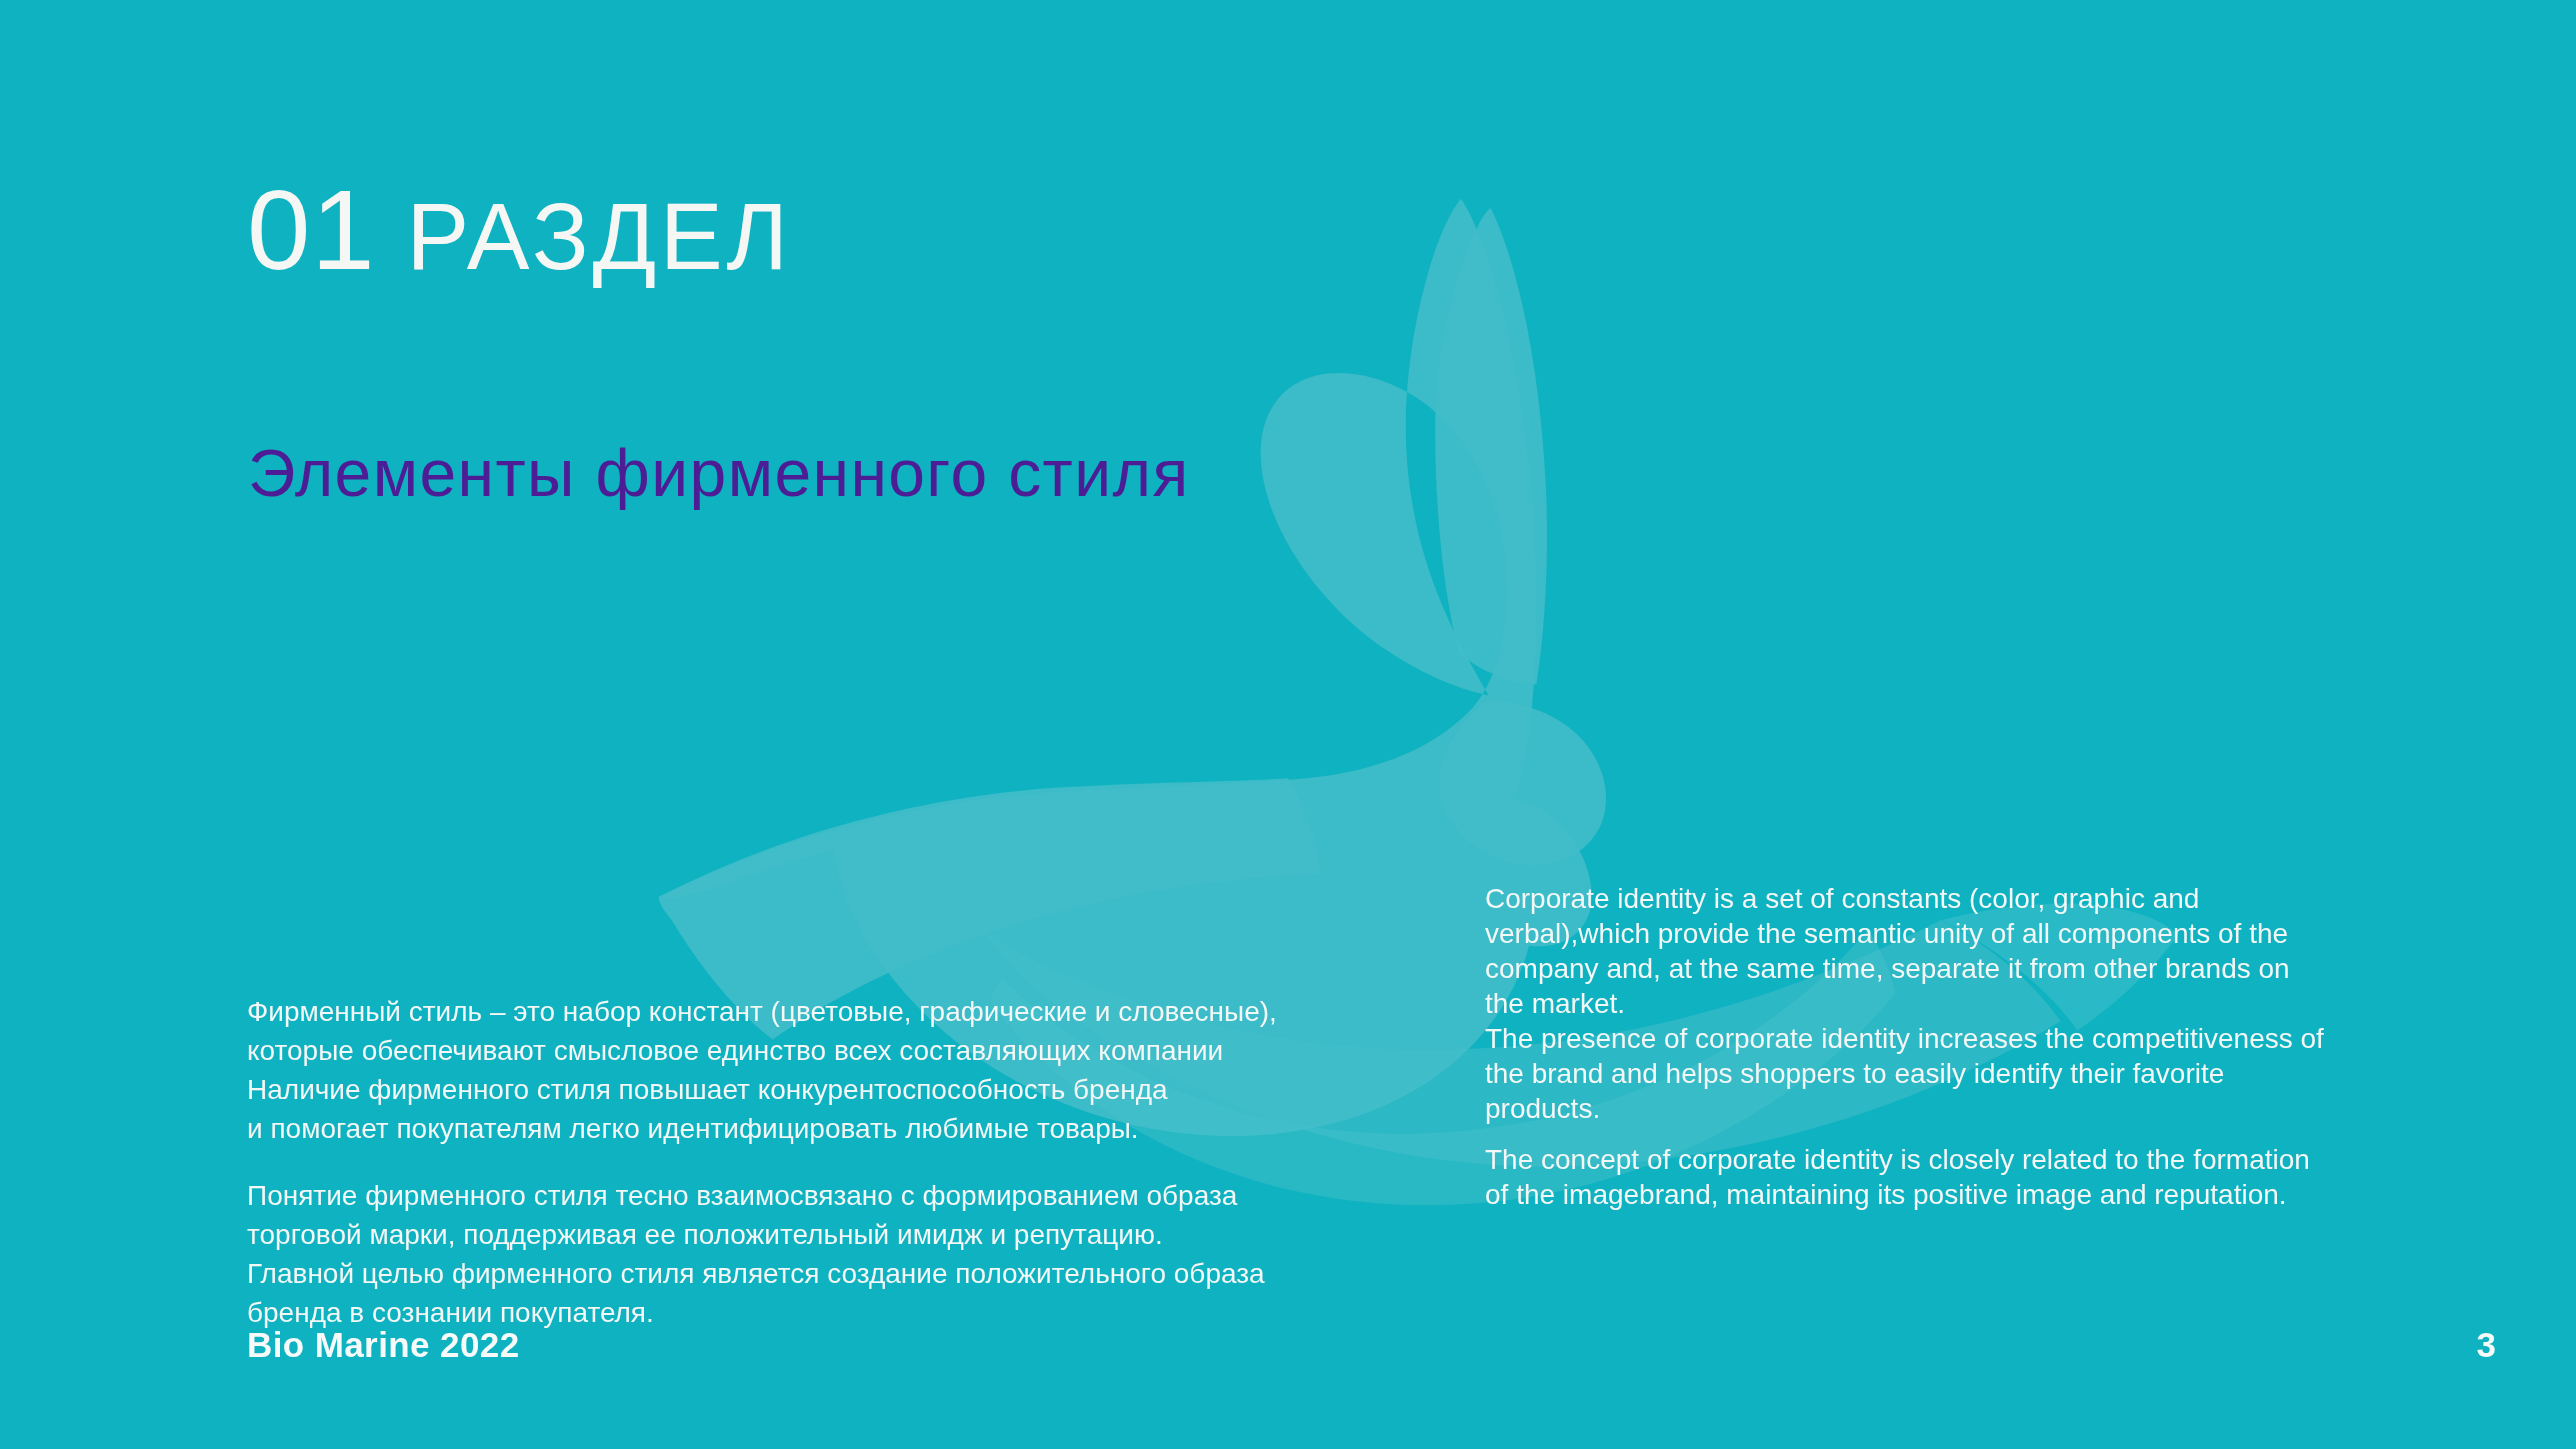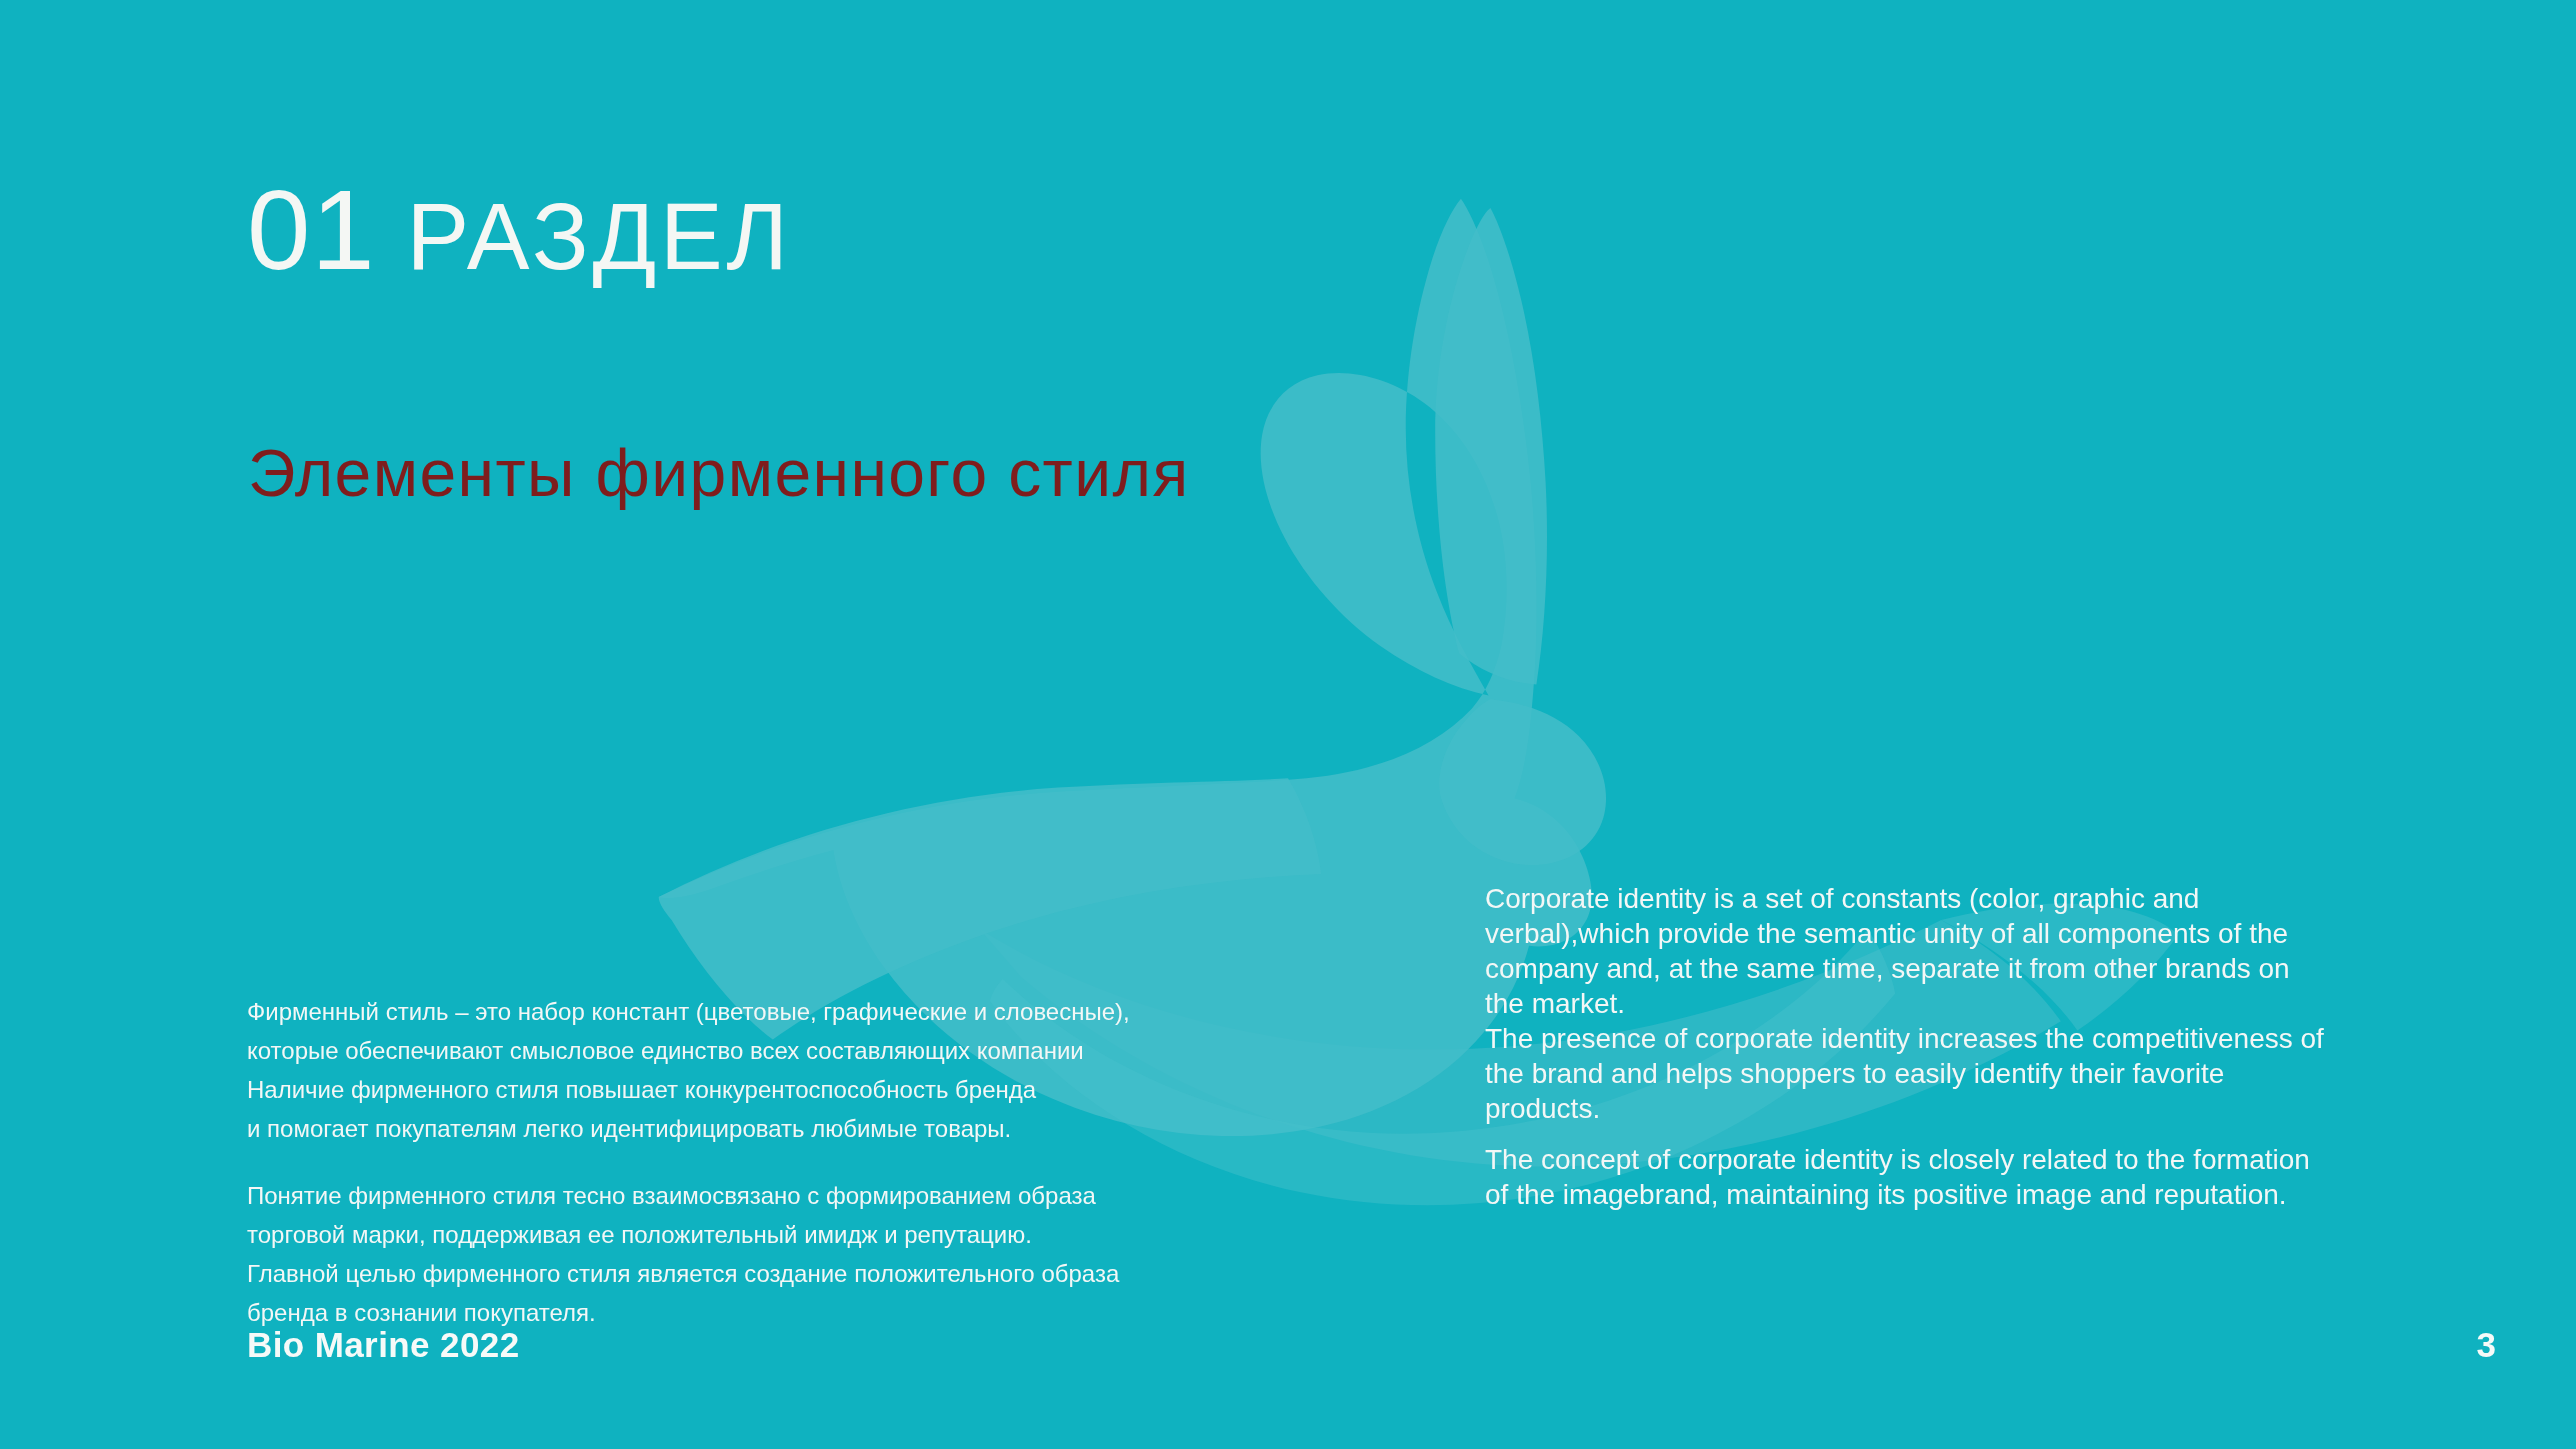--- a/index.html
+++ b/index.html
@@ -51,36 +51,36 @@
     line-height: 1;
   }
 
   .subtitle {
     position: absolute;
     left: 248px;
     top: 440px;
     font-size: 66px;
     font-weight: 300;
     letter-spacing: 1.4px;
-    color: #7f1d1d;
+    color: #4c1d95;
     line-height: 1;
     white-space: nowrap;
   }
 
   
   .body-col {
     position: absolute;
     color: #f3f7f6;
     font-weight: 400;
   }
   #col-ru {
     left: 247px;
     top: 992px;
     width: 1150px;
-    font-size: 24px;
+    font-size: 28px;
     line-height: 39px;
   }
   #col-en {
     left: 1485px;
     top: 881px;
     width: 846px;
     font-size: 28px;
     line-height: 35px;
   }
   .para { margin: 0; }

